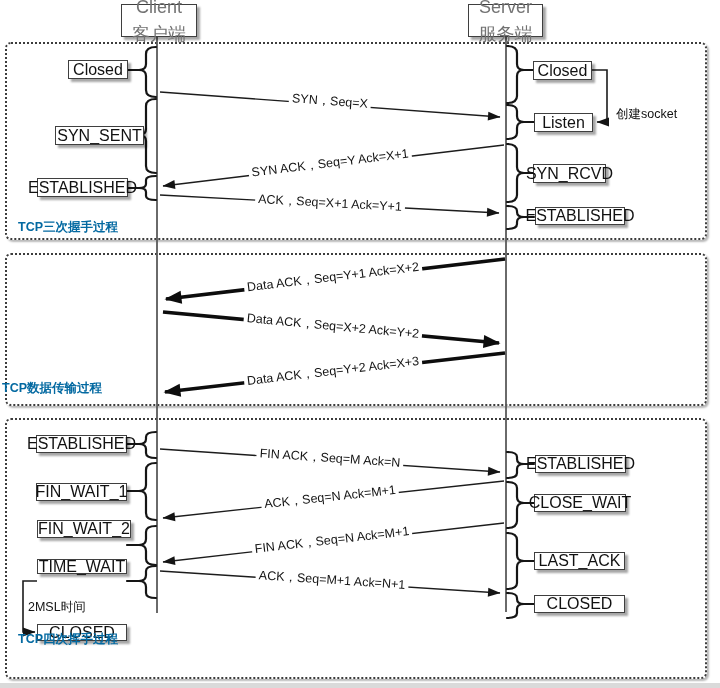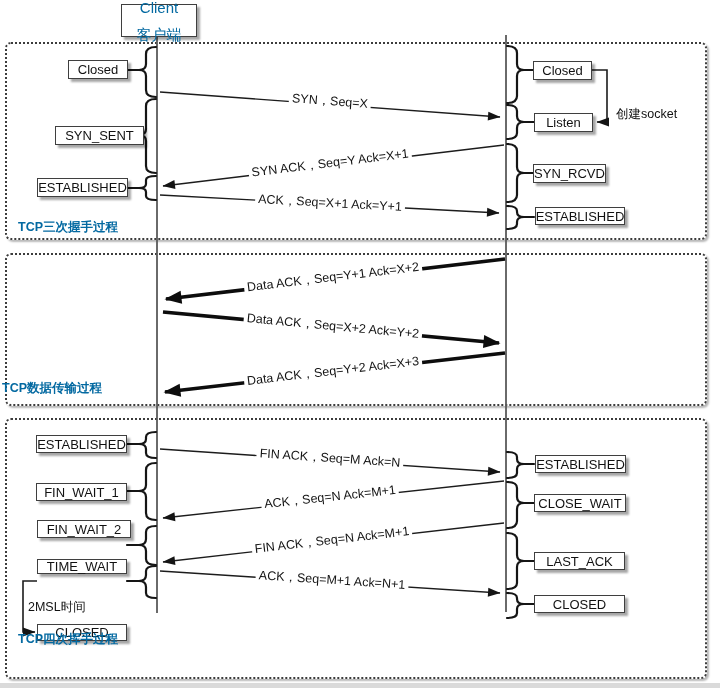--- a/index.html
+++ b/index.html
@@ -11,27 +11,27 @@
     position:absolute;border:2px dotted #3c3c3c;border-radius:6px;background:#fff;
     box-shadow:2px 2px 2px rgba(0,0,0,0.28);
   }
   .sec-label{
     position:absolute;font-size:12.5px;font-weight:bold;color:#0369a1;white-space:nowrap;
   }
   .actor-box{
     position:absolute;background:#fff;border:1.5px solid #3f3f3f;
     box-shadow:3px 3px 2px rgba(0,0,0,0.35);
     display:flex;flex-direction:column;align-items:center;justify-content:center;
-    font-size:15px;line-height:15px;color:#0369a1;text-align:center;gap:12px;
+    font-size:18px;line-height:15px;color:#737373;text-align:center;gap:12px;
   }
   .state{
     position:absolute;background:#fff;border:1.5px solid #3f3f3f;
     box-shadow:2.5px 3px 2px rgba(0,0,0,0.35);
     display:flex;align-items:center;justify-content:center;
-    font-size:13px;color:#111;white-space:nowrap;box-sizing:border-box;
+    font-size:16px;color:#111;white-space:nowrap;box-sizing:border-box;
   }
   .msg{
     position:absolute;font-size:12.5px;color:#141414;white-space:nowrap;
     background:#fff;padding:0 3px;line-height:14px;
   }
   .note{
     position:absolute;font-size:12.5px;color:#111;white-space:nowrap;
   }
   .bottom-strip{
     position:absolute;left:0;top:683px;width:720px;height:5px;background:#dadada;
@@ -105,20 +105,24 @@
       <path d="M507,482 Q517,482 517,488 L517,497 Q517,503 524,503 Q517,503 517,509 L517,521 Q517,528 507,528 M524,503 L534,503"></path>
       <path d="M507,533 Q517,533 517,540 L517,555 Q517,561 524,561 Q517,561 517,567 L517,583 Q517,589 507,589 M524,561 L534,561"></path>
       <path d="M507,593 Q517,593 517,598 L517,599 Q517,604 524,604 Q517,604 517,609 L517,613 Q517,618 507,618 M524,604 L534,604"></path>
     </g>
   </svg>
 
   <div class="actor-box" style="left:121px;top:4px;width:74px;height:31px">
     <div>Client</div>
     <div>客户端</div>
   </div>
+  <div class="actor-box" style="left:468px;top:4px;width:73px;height:31px">
+    <div>Server</div>
+    <div>服务端</div>
+  </div>
 
   <div class="state" style="left:68px;top:60px;width:60px;height:19px">Closed</div>
   <div class="state" style="left:55px;top:126px;width:89px;height:19px">SYN_SENT</div>
   <div class="state" style="left:37px;top:178px;width:91px;height:19px">ESTABLISHED</div>
 
   <div class="state" style="left:533px;top:61px;width:59px;height:19px">Closed</div>
   <div class="state" style="left:534px;top:113px;width:59px;height:19px">Listen</div>
   <div class="state" style="left:533px;top:164px;width:73px;height:19px">SYN_RCVD</div>
   <div class="state" style="left:535px;top:207px;width:90px;height:18px">ESTABLISHED</div>
 

